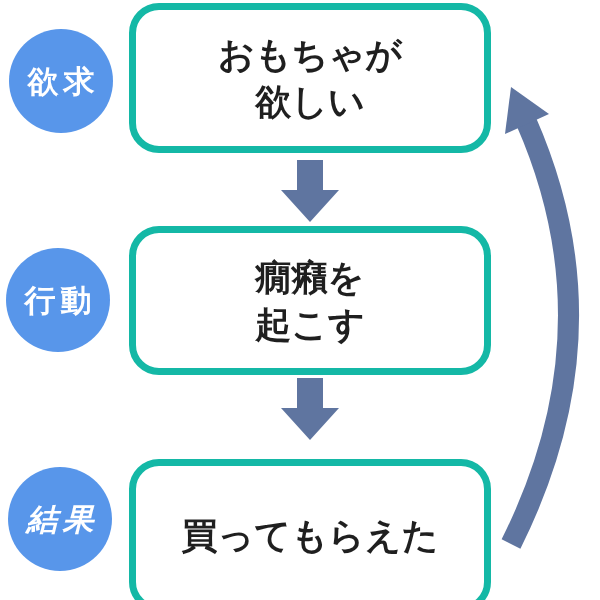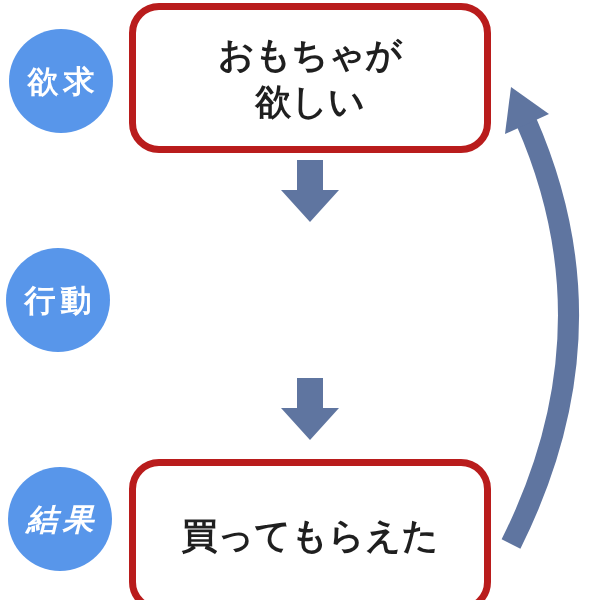--- a/index.html
+++ b/index.html
@@ -39,21 +39,21 @@
     letter-spacing: 5px;
     text-indent: 5px;
     line-height: 1;
   }
   .flow-box {
     position: absolute;
     left: 129px;
     width: 362px;
     box-sizing: border-box;
     background: #ffffff;
-    border: 7px solid #b91c1c;
+    border: 7px solid #14b8a6;
     border-radius: 30px;
     display: flex;
     align-items: center;
     justify-content: center;
   }
   .flow-box span {
     color: #1f1f1f;
     font-size: 36px;
     font-weight: 700;
     line-height: 47px;
@@ -89,17 +89,21 @@
     <span>行動</span>
   </div>
   <div class="stage-circle circ-3">
     <span>結果</span>
   </div>
 
   <div class="flow-box box-1">
     <span>おもちゃが
 欲しい</span>
   </div>
+  <div class="flow-box box-2">
+    <span>癇癪を
+起こす</span>
+  </div>
   <div class="flow-box box-3">
     <span>買ってもらえた</span>
   </div>
 
 </div>
 
 </body></html>

